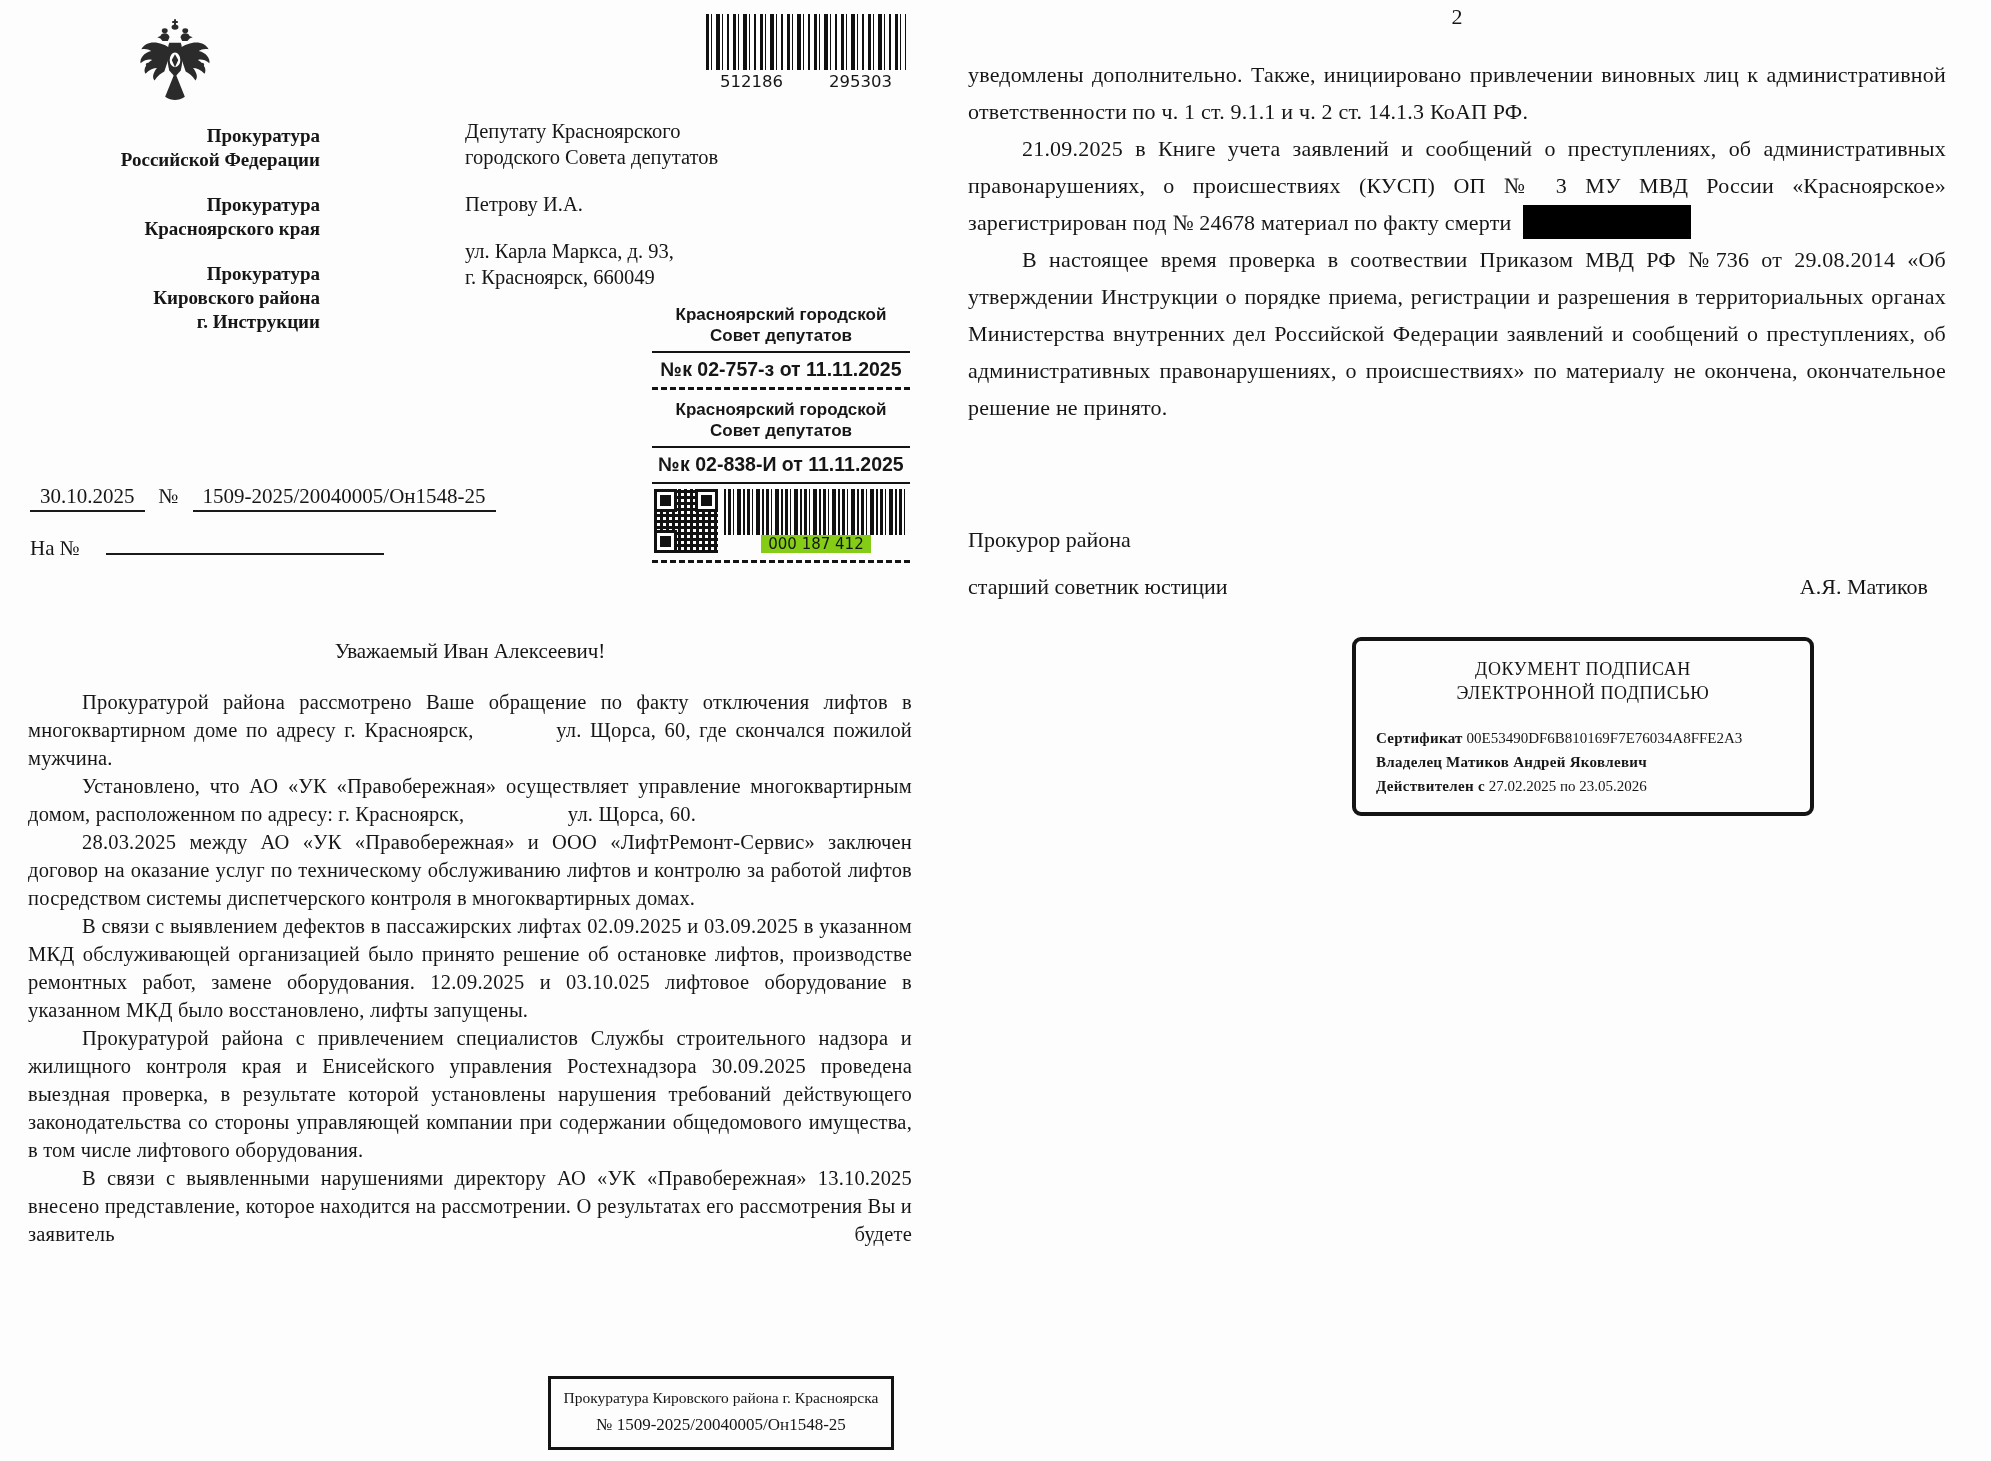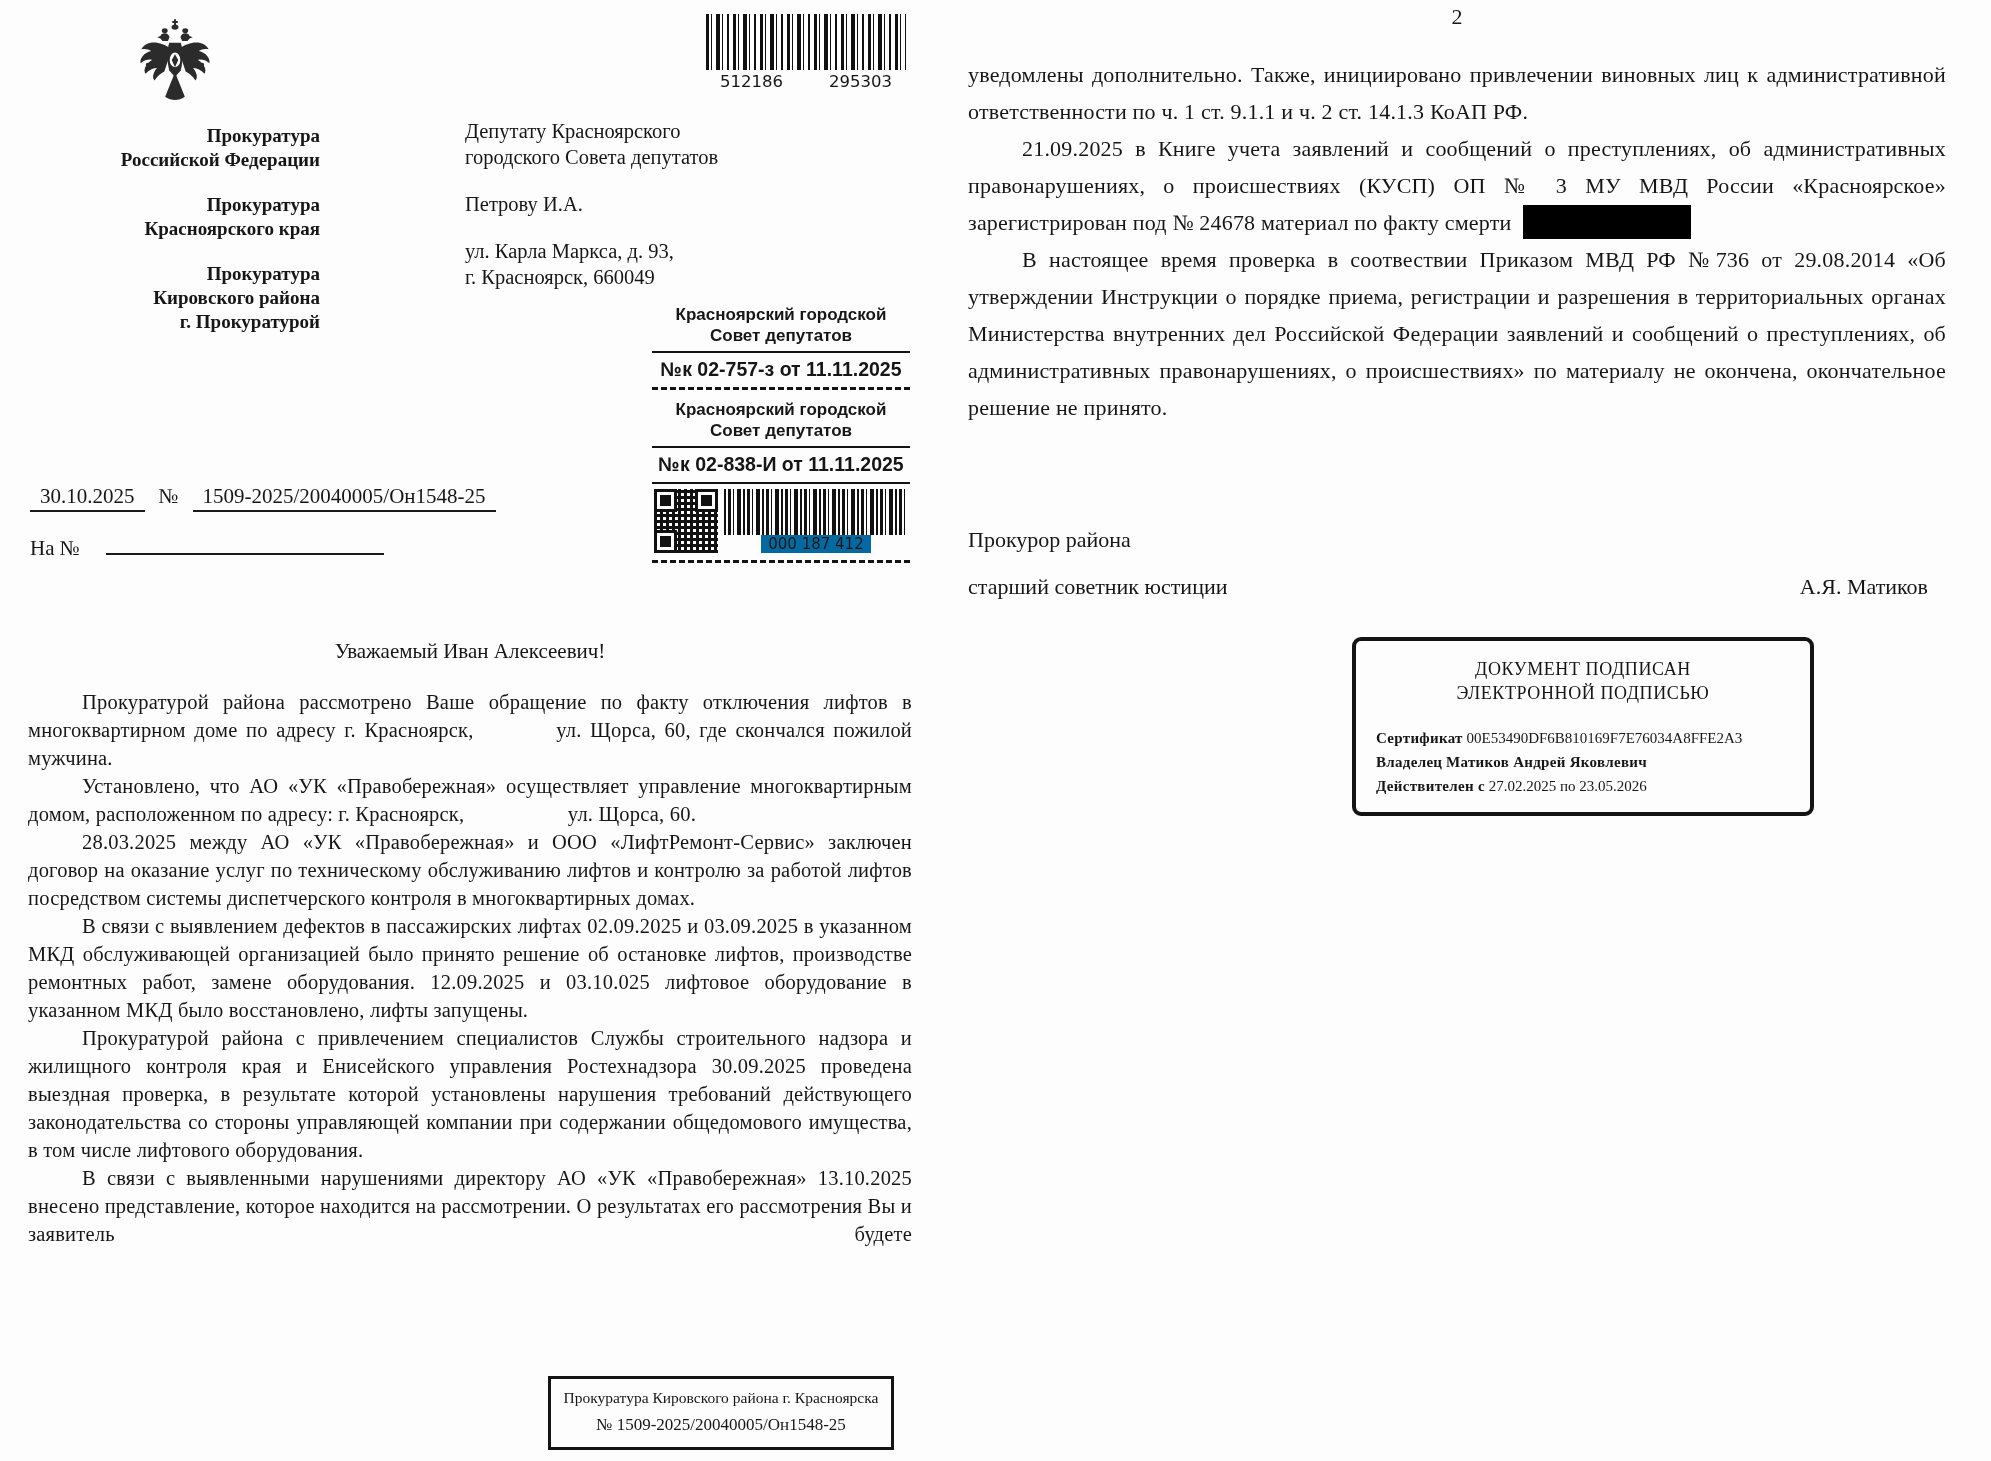--- a/index.html
+++ b/index.html
@@ -44,21 +44,21 @@
   .qr{width:64px;height:64px;position:relative;flex:0 0 auto;
     background:repeating-linear-gradient(0deg,#111 0 3px,transparent 3px 6px),
                repeating-linear-gradient(90deg,#111 0 3px,#fff 3px 6px)}
   .qr .f{position:absolute;width:17px;height:17px;border:3px solid #111;background:#fff}
   .qr .f::after{content:"";position:absolute;inset:3px;background:#111}
   .qr .f.tl{left:0;top:0}.qr .f.tr{right:0;top:0}.qr .f.bl{left:0;bottom:0}
   .bc2wrap{flex:1;text-align:center}
   .bc2{height:46px;background:repeating-linear-gradient(90deg,
     #111 0 2px,#fff 2px 4px,#111 4px 7px,#fff 7px 9px,#111 9px 10px,
     #fff 10px 13px,#111 13px 17px,#fff 17px 19px)}
-  .bc2num{display:inline-block;position:relative;margin-top:-15px;background:#0369a1;
+  .bc2num{display:inline-block;position:relative;margin-top:-15px;background:#84cc16;
     padding:0 7px;font-family:"DejaVu Sans",sans-serif;font-size:15px}
   .stamp-dash{border-bottom:3px dashed #141414;margin-top:7px}
 
   
   .salutation{left:28px;top:639px;width:884px;text-align:center;font-size:21px}
   .body1{left:28px;top:688px;width:884px}
   .body2{left:968px;top:56px;width:978px}
   p.bp{margin:0;text-align:justify;text-indent:54px;letter-spacing:.2px}
   .body1 p.bp{font-size:20.5px;line-height:28px}
   .body2 p.bp{font-size:22px;line-height:37px}
@@ -111,21 +111,21 @@
     <div>Прокуратура</div>
     <div>Российской Федерации</div>
   </div>
   <div class="org">
     <div>Прокуратура</div>
     <div>Красноярского края</div>
   </div>
   <div class="org">
     <div>Прокуратура</div>
     <div>Кировского района</div>
-    <div>г. Прокуратурой</div>
+    <div>г. Инструкции</div>
   </div>
 </div>
 
 <div class="abs refline">
   <span class="u">30.10.2025</span><span class="refnum"><span>№</span></span><span class="u">1509-2025/20040005/Он1548-25</span>
 </div>
 <div class="abs naline">
   <span>На №</span><span class="blank"></span>
 </div>
 

